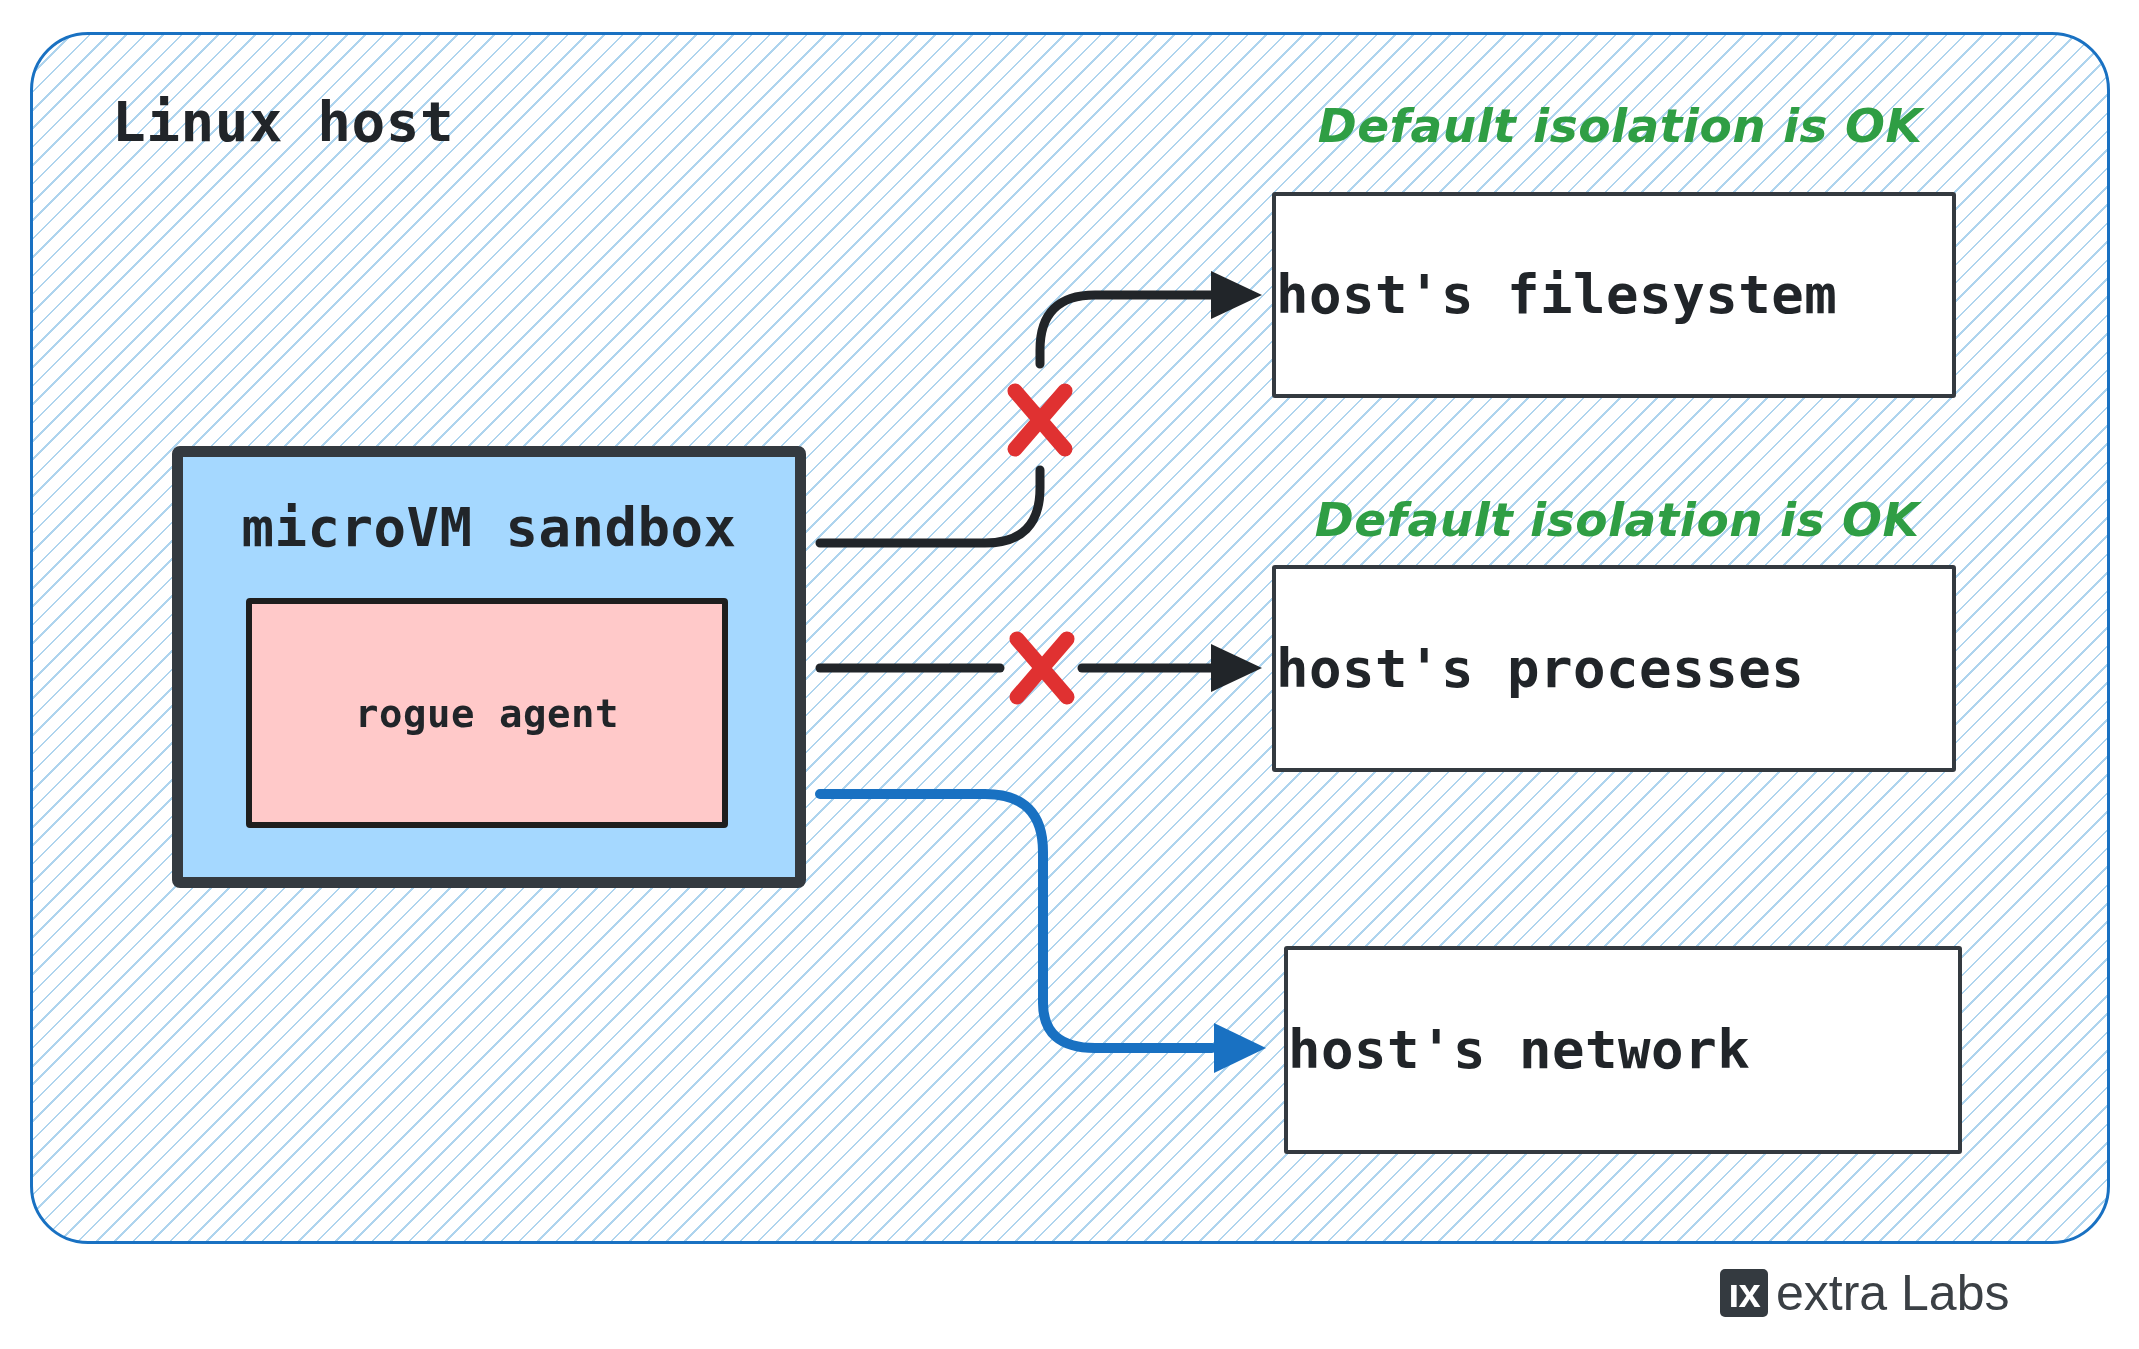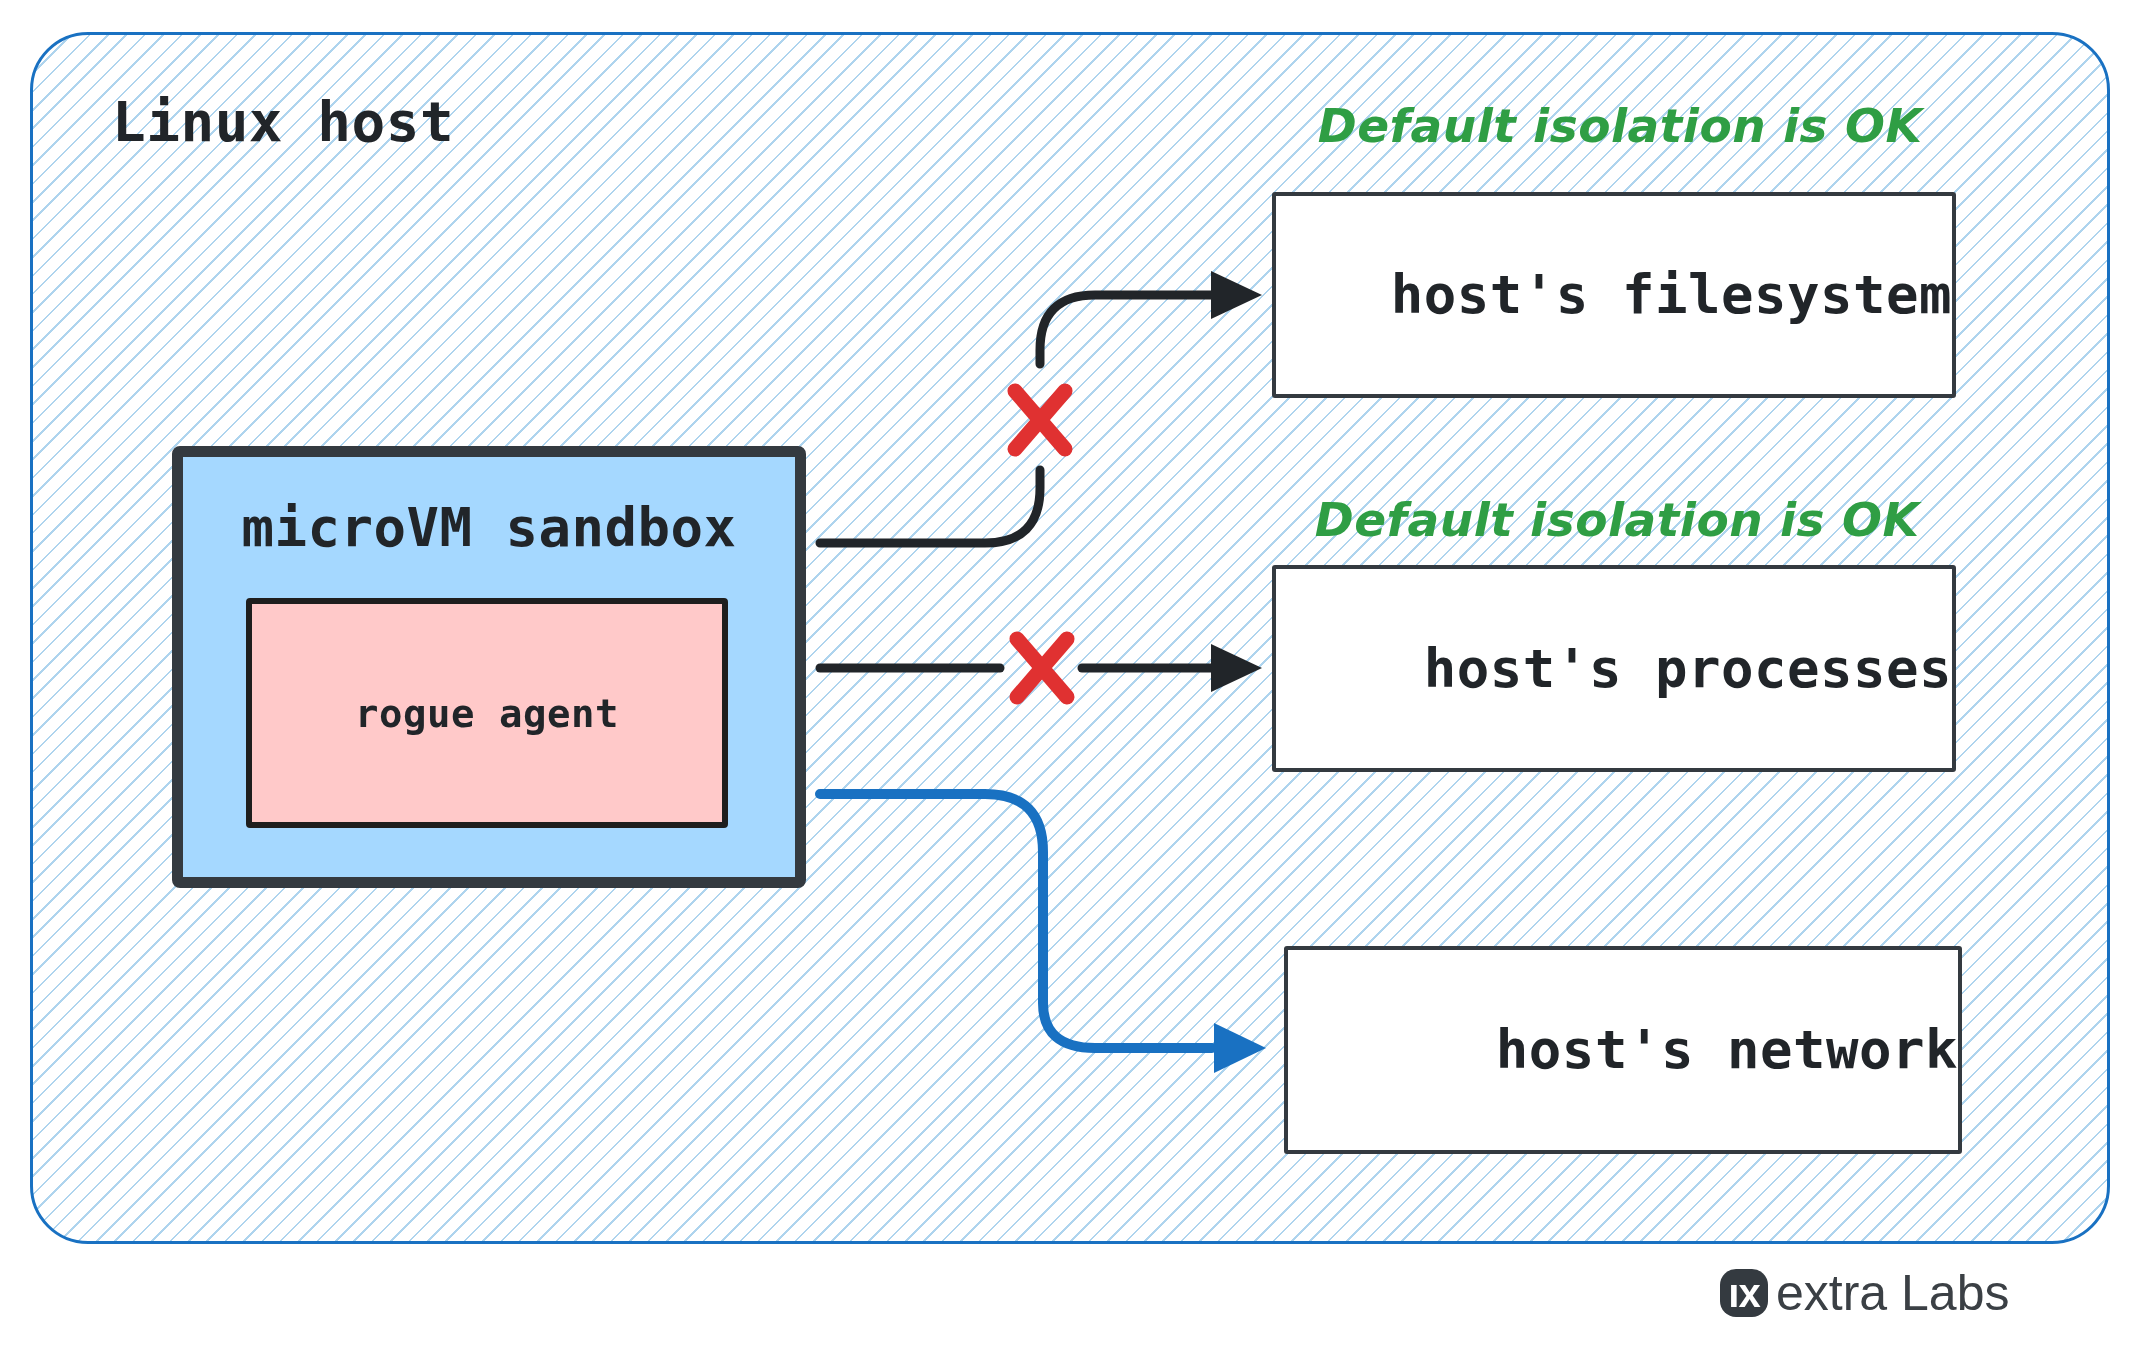--- a/index.html
+++ b/index.html
@@ -86,21 +86,21 @@
     color:var(--label-dark);
     white-space:nowrap;
   }
   
   .target{
     position:absolute;
     box-sizing:border-box;
     border:4px solid var(--target-border);
     border-radius:3px;
     background:var(--target-fill);
-    display:flex;align-items:center;justify-content:flex-end;
+    display:flex;align-items:center;justify-content:flex-start;
   }
   .target-label{
     font-size:54px;font-weight:bold;
     letter-spacing:0.5px;line-height:1;
     color:var(--label-dark);
     white-space:nowrap;
   }
   .target-filesystem{left:1272px;top:192px;width:684px;height:206px;}
   .target-processes {left:1272px;top:565px;width:684px;height:207px;}
   .target-network   {left:1284px;top:946px;width:678px;height:208px;}
@@ -136,21 +136,21 @@
   
   .branding{
     position:absolute;
     left:1720px;top:1268px;
     display:flex;align-items:center;gap:8px;
     font-family:"Liberation Sans", sans-serif;
   }
   .brand-badge{
     width:48px;height:48px;
     background:var(--sandbox-border);
-    border-radius:16px;
+    border-radius:5px;
     display:flex;align-items:center;justify-content:center;
     color:#ffffff;
     font-weight:bold;font-size:40px;
     letter-spacing:-1px;
     line-height:1;
   }
   .brand-name{
     color:var(--brand-dark);
     font-size:50px;
     line-height:1;

